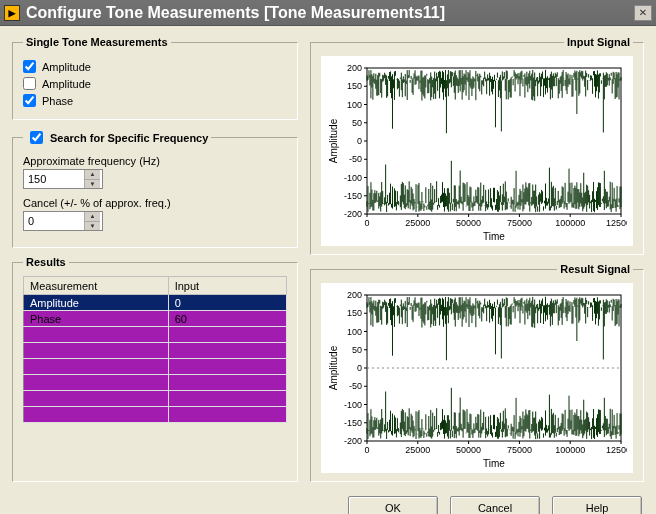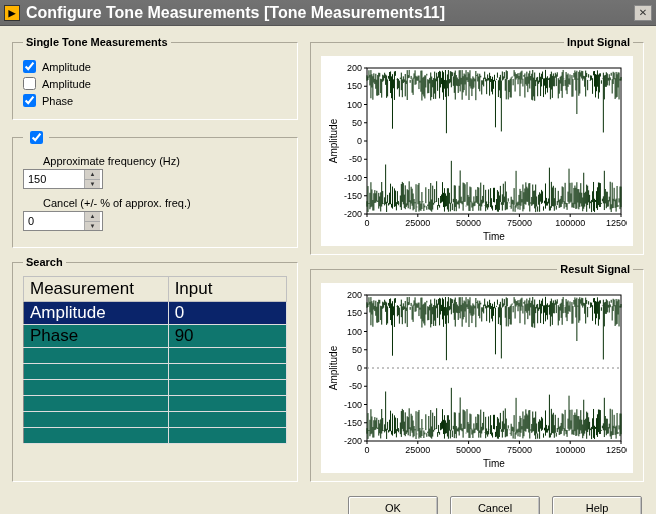--- a/index.html
+++ b/index.html
@@ -56,21 +56,21 @@
 legend {
   font-weight: bold;
   font-size: 11px;
   padding: 0 3px;
   display: flex;
   align-items: center;
   gap: 4px;
 }
 .chkrow { display: flex; align-items: center; gap: 6px; margin: 4px 0; }
 .chkrow input { margin: 0; }
-.label-sm { margin-bottom: 2px; display: block; margin-left: 20px; }
+.label-sm { margin-bottom: 2px; display: block; }
 .numfield {
   display: flex; align-items: stretch;
   width: 80px; height: 20px;
   border: 1px solid #888;
   background: #fff;
   margin: 2px 0 8px 0;
 }
 .numfield input {
   border: none; width: 60px; padding: 0 4px; font-size: 11px;
   font-family: Tahoma, Arial, sans-serif;
@@ -80,25 +80,25 @@
   width: 16px;
 }
 .spin div {
   flex: 1; background: #d4d0c8; border-left: 1px solid #aaa;
   display: flex; align-items: center; justify-content: center;
   font-size: 6px; color: #333; cursor: pointer;
 }
 .spin div:first-child { border-bottom: 1px solid #aaa; }
 .table {
   border: 1px solid #888;
-  background: #0f766e;
+  background: #a21caf;
   width: 100%;
   height: 117px;
   border-collapse: collapse;
-  font-size: 17px;
+  font-size: 11px;
 }
 .table th {
   background: #ece9d8;
   border: 1px solid #c0c0c0;
   text-align: left;
   padding: 2px 6px;
   font-weight: normal;
   height: 18px;
 }
 .table td {
@@ -153,56 +153,57 @@
       </div>
       <div class="chkrow">
         <input type="checkbox" checked="" style="">
         <span>Phase</span>
       </div>
     </fieldset>
 
     <fieldset>
       <legend>
         <input type="checkbox" checked="" style="">
+        <span>Search for Specific Frequency</span>
       </legend>
       <span class="label-sm">Approximate frequency (Hz)</span>
       <div class="numfield">
         <input type="text" value="150" style="">
         <div class="spin">
           <div>▲</div>
           <div>▼</div>
         </div>
       </div>
       <span class="label-sm">Cancel (+/- % of approx. freq.)</span>
       <div class="numfield">
         <input type="text" value="0" style="">
         <div class="spin">
           <div>▲</div>
           <div>▼</div>
         </div>
       </div>
     </fieldset>
 
     <fieldset style="flex:1">
-      <legend>Search</legend>
+      <legend>Results</legend>
       <table class="table">
         <thead>
           <tr>
             <th style="width:55%">Measurement</th>
             <th>Input</th>
           </tr>
         </thead>
         <tbody id="results-body">
             <tr class="selected">
               <td>Amplitude</td>
               <td>0</td>
             </tr>
             <tr>
               <td>Phase</td>
-              <td>90</td>
+              <td>60</td>
             </tr>
             <tr>
               <td></td>
               <td></td>
             </tr>
             <tr>
               <td></td>
               <td></td>
             </tr>
             <tr>

